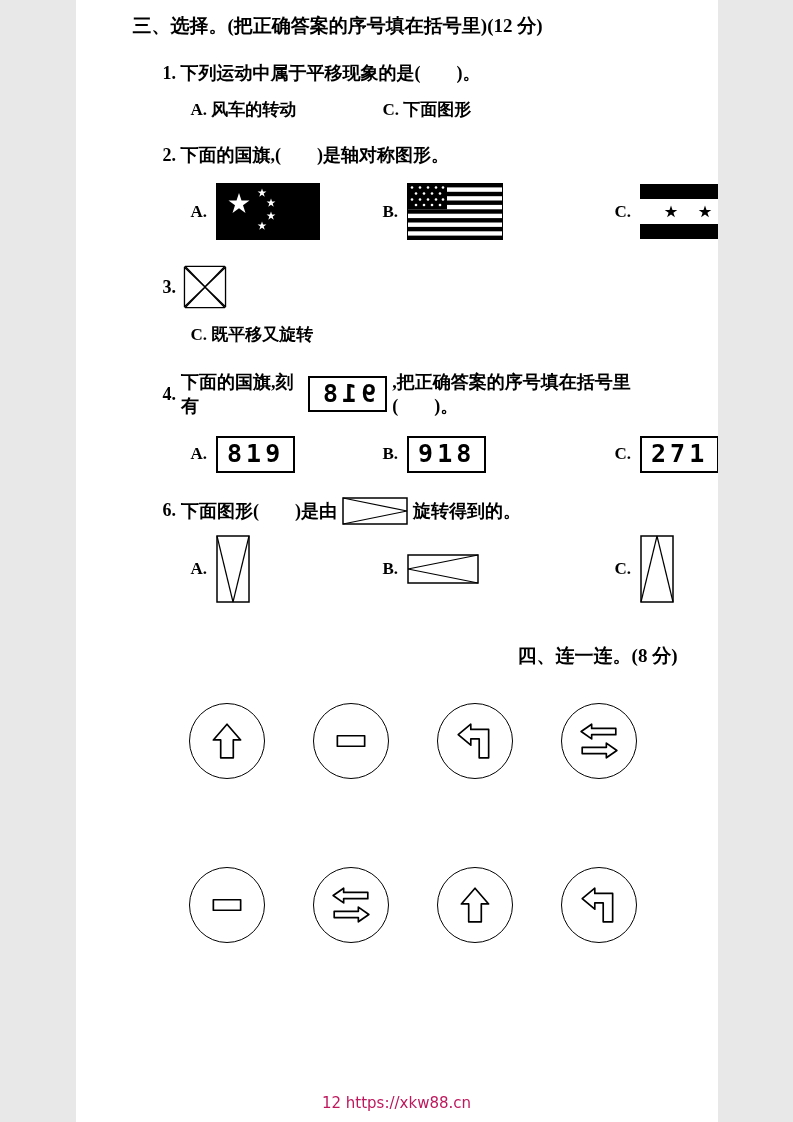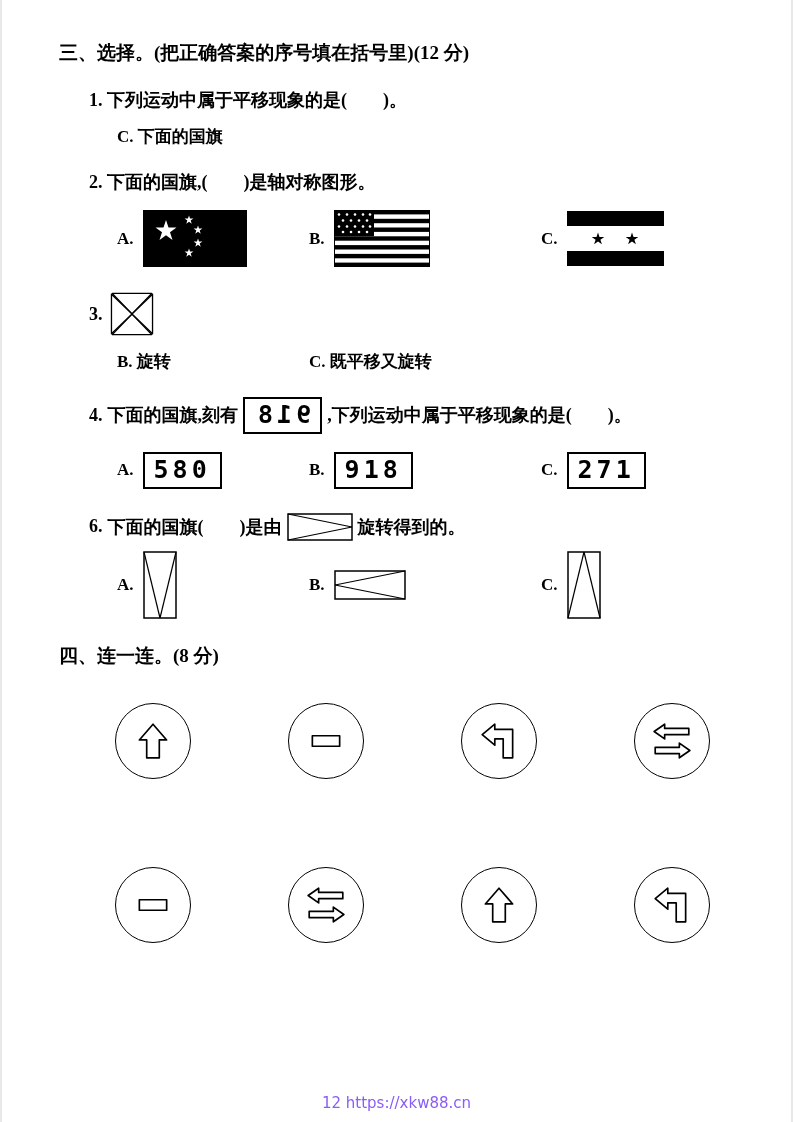--- a/index.html
+++ b/index.html
@@ -1,24 +1,24 @@
 <!DOCTYPE html>
 <html><head>
 <meta charset="utf-8">
 <style>
   * { margin:0; padding:0; box-sizing:border-box; }
   body { background:#e8e8e8; }
   .page {
-    position:relative; width:789px; height:1122px; margin:0 auto;
+    position:relative; width:642px; height:1122px; margin:0 auto;
     background:#ffffff; color:#000;
     font-family:"Liberation Serif","DejaVu Serif",serif;
-    padding:40px 40px 0 57px; overflow:hidden;
+    padding:13px 40px 0 57px; overflow:hidden;
   }
   .heading { font-size:19px; font-weight:bold; }
-  .h4 { margin-top:24px; }
+  .h4 { margin-top:40px;text-align:right; }
   .q { margin-left:30px; }
   .qtext { font-size:18px; font-weight:bold; margin-top:22px; }
   .optrow {
     display:grid; grid-template-columns:192px 232px 1fr;
     margin-left:28px; margin-top:13px;
     font-size:17px; font-weight:bold; align-items:center;
   }
   .inline-row { display:flex; align-items:center; gap:5px; margin-top:24px; font-size:18px; font-weight:bold; }
   .flagrow { margin-top:16px; }
   .flagcell, .boxcell, .shapecell { display:flex; align-items:center; gap:9px; }
@@ -33,40 +33,41 @@
   .circles { display:flex; justify-content:space-between; margin:34px 41px 0 56px; }
   .row2 { margin-top:88px; }
   .circle {
     width:76px; height:76px; border:1.5px solid #000; border-radius:50%;
     display:flex; align-items:center; justify-content:center; background:#fff;
   }
   .icon { width:42px; height:42px; }
   .shape-line { stroke:#000; stroke-width:1.6; fill:#fff; stroke-linejoin:round; }
   .watermark {
     position:absolute; left:0; right:0; bottom:10px; text-align:center;
-    font-size:15px; color:#8b5cf6; font-family:"DejaVu Sans",sans-serif;
+    font-size:15px; color:#be185d; font-family:"DejaVu Sans",sans-serif;
   }
 </style>
 </head>
 <body>
 
 <svg width="0" height="0" style="position:absolute" aria-hidden="true">
   <defs>
     <polygon id="star5" fill="currentColor" points="0,-11 2.5,-3.4 10.5,-3.4 4,1.3 6.5,8.9 0,4.2 -6.5,8.9 -4,1.3 -10.5,-3.4 -2.5,-3.4"></polygon>
   </defs>
 </svg>
 
 <div class="page">
 
   <div class="heading">三、选择。(把正确答案的序号填在括号里)(12 分)</div>
 
   <div class="q">
     <div class="qtext">1. 下列运动中属于平移现象的是(　　)。</div>
     <div class="optrow">
-      <span>C. 下面的国旗</span>
+      <span>A. 风车的转动</span>
+      <span>C. 下面图形</span>
     </div>
   </div>
 
   <div class="q">
     <div class="qtext">2. 下面的国旗,(　　)是轴对称图形。</div>
     <div class="optrow flagrow">
       <div class="flagcell">
         <span class="lbl">A.</span>
         <svg width="104" height="57" viewBox="0 0 104 57">
           <rect x="0" y="0" width="104" height="57" fill="#000"></rect>
@@ -128,53 +129,52 @@
     <div class="inline-row">
       <span>3.</span>
       <svg width="48" height="46" viewBox="0 0 56 56">
         <polygon class="shape-line" points="4,3 52,3 28,28"></polygon>
         <polygon class="shape-line" points="4,53 52,53 28,28"></polygon>
         <polygon class="shape-line" points="3,4 3,52 28,28"></polygon>
         <polygon class="shape-line" points="53,4 53,52 28,28"></polygon>
       </svg>
     </div>
     <div class="optrow">
-      <span>B. 旋转</span>
       <span>C. 既平移又旋转</span>
     </div>
   </div>
 
   <div class="q">
     <div class="inline-row">
       <span>4.</span>
       <span>下面的国旗,刻有</span>
       <span class="digitbox"><span class="mirror">918</span></span>
-      <span>,下列运动中属于平移现象的是(　　)。</span>
+      <span>,把正确答案的序号填在括号里(　　)。</span>
     </div>
     <div class="optrow boxrow">
       <div class="boxcell">
         <span class="lbl">A.</span>
-        <span class="digitbox">580</span>
+        <span class="digitbox">819</span>
       </div>
       <div class="boxcell">
         <span class="lbl">B.</span>
         <span class="digitbox">918</span>
       </div>
       <div class="boxcell">
         <span class="lbl">C.</span>
         <span class="digitbox">271</span>
       </div>
     </div>
   </div>
 
 
   <div class="q">
     <div class="inline-row">
       <span>6.</span>
-      <span>下面的国旗(　　)是由</span>
+      <span>下面图形(　　)是由</span>
       <svg width="66" height="28" viewBox="0 0 66 28">
         <rect x="1" y="1" width="64" height="26" fill="#fff" stroke="#000" stroke-width="1.5"></rect>
         <line x1="1" y1="1" x2="65" y2="14" stroke="#000" stroke-width="1.2"></line>
         <line x1="1" y1="27" x2="65" y2="14" stroke="#000" stroke-width="1.2"></line>
       </svg>
       <span>旋转得到的。</span>
     </div>
     <div class="optrow shapes-row">
       <div class="shapecell">
         <span class="lbl">A.</span>

